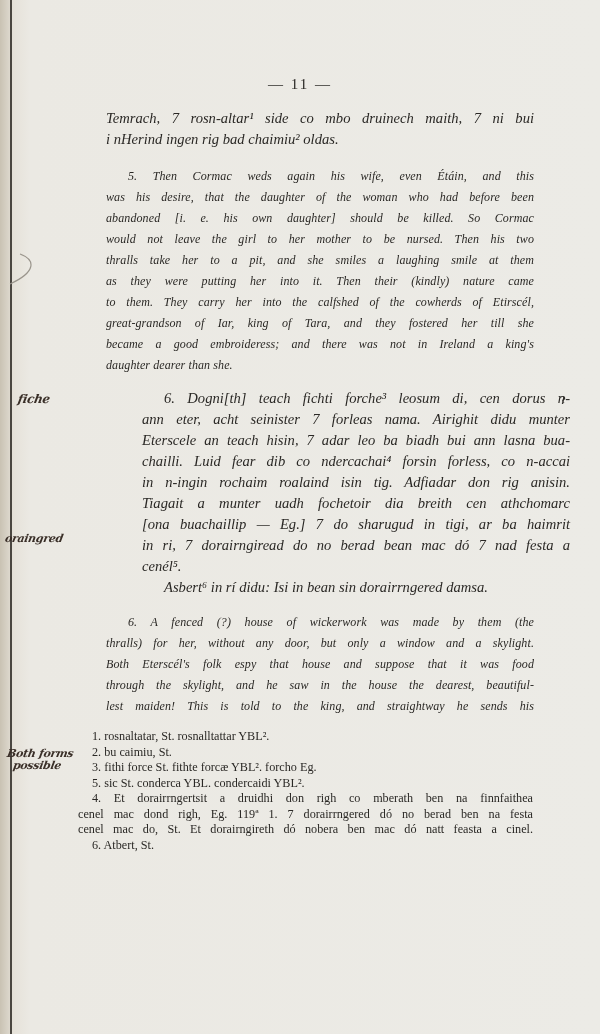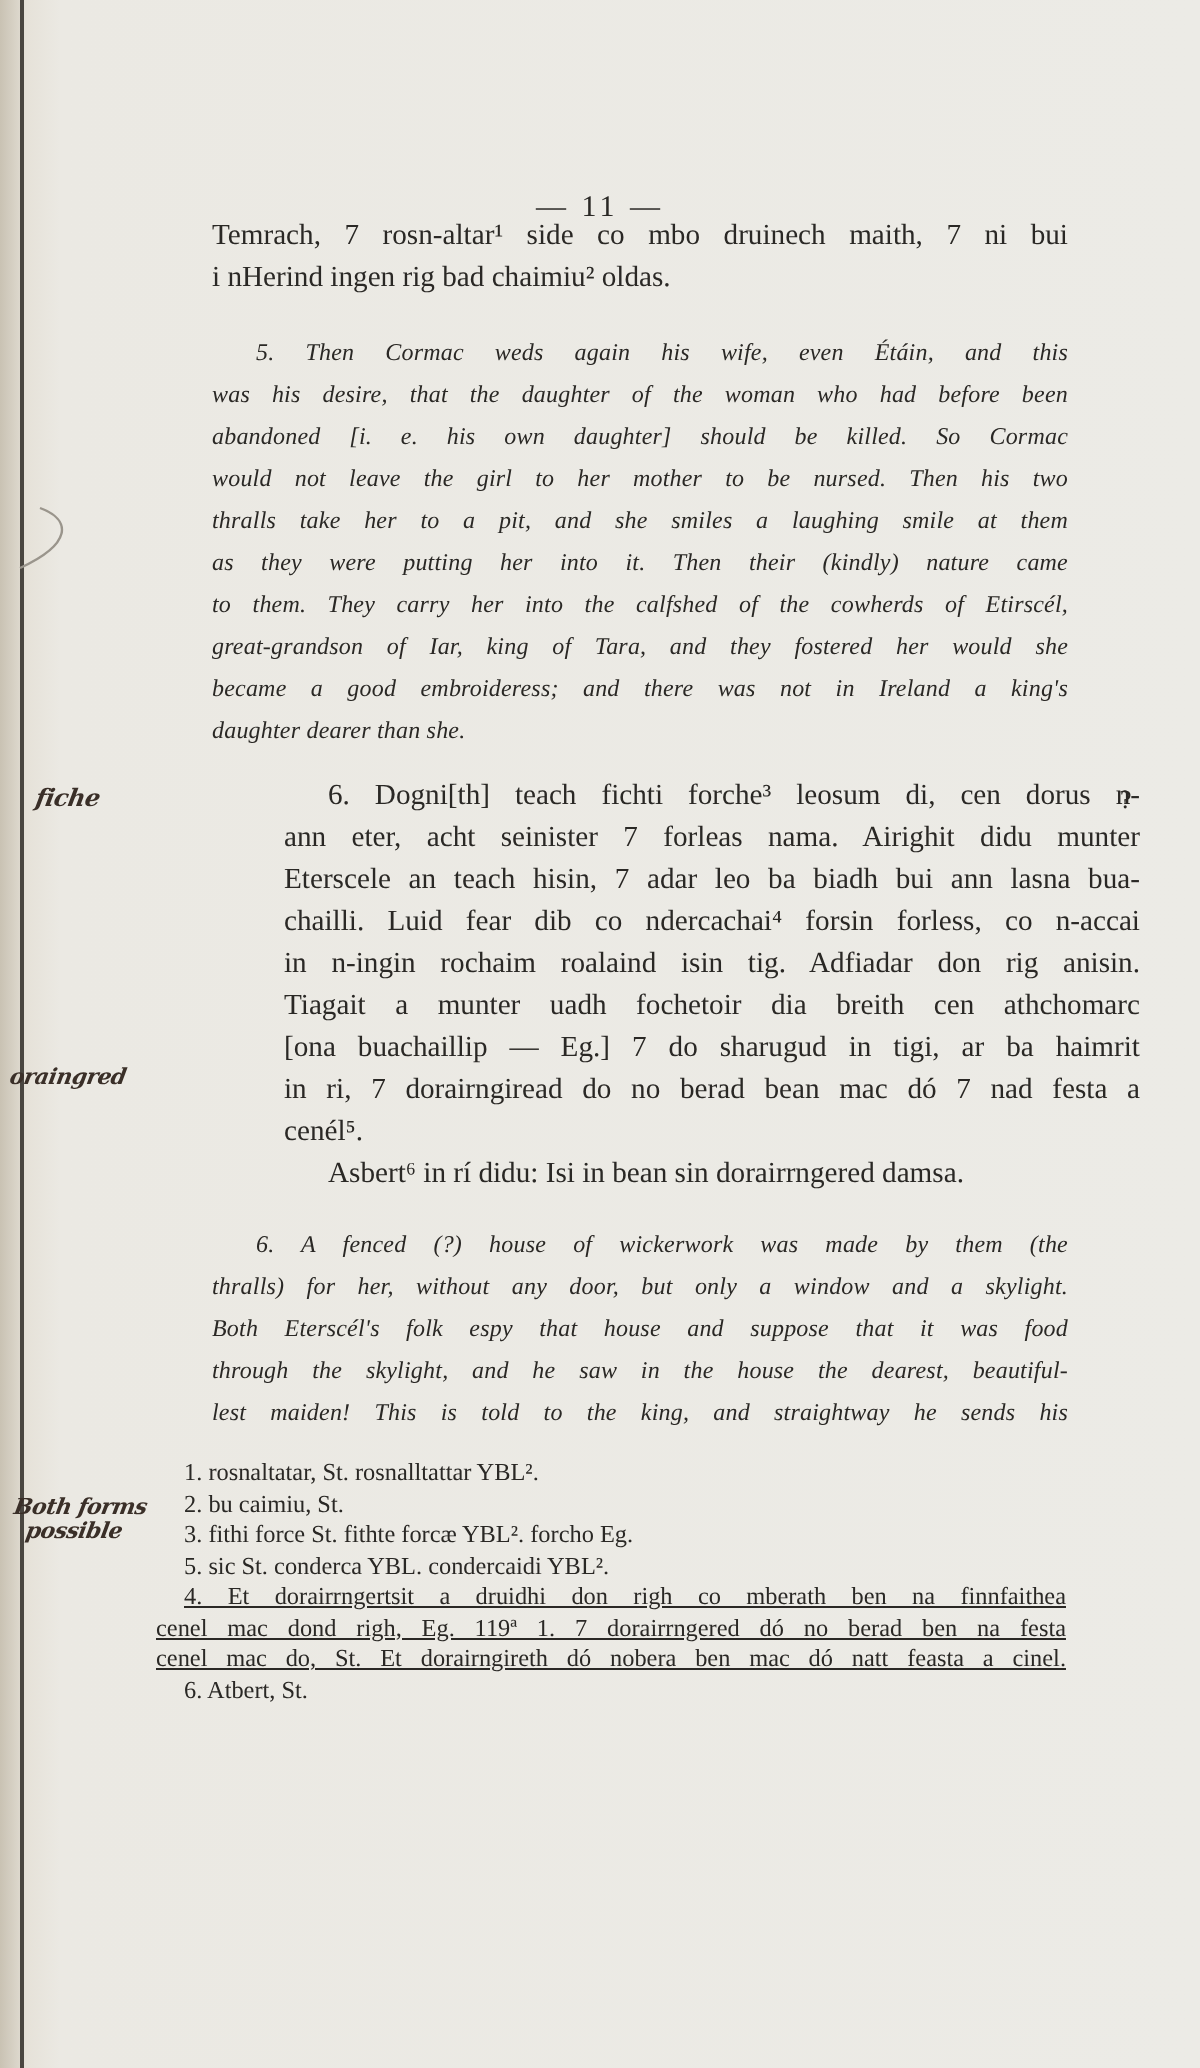--- a/index.html
+++ b/index.html
@@ -17,42 +17,43 @@
   .spine-line {
     position: absolute; left: 10px; top: 0; width: 2px; height: 1034px;
     background: #4a4640;
   }
   .spine-shadow {
     position: absolute; left: 0; top: 0; width: 10px; height: 1034px;
     background: linear-gradient(90deg, #c9c2b3, #ddd8cd);
   }
   .folio {
     position: absolute; top: 76px; left: 0; width: 600px; text-align: center;
-    font-size: 15px; letter-spacing: 2px; margin-top: 20px;
+    font-size: 15px; letter-spacing: 2px;
   }
   .text-block {
     position: absolute; left: 106px; width: 428px;
     font-size: 14.6px; line-height: 21px;
     text-align: justify;
+    font-style: italic;
   }
   .line { display: block; white-space: nowrap; text-align: justify; text-align-last: justify; height: 21px; }
   .line.last { text-align-last: left; }
   .indent { padding-left: 22px; }
   .trans { font-style: italic; font-size: 12px; letter-spacing: 0.1px; }
   .p1 { top: 108px; }
   .p2 { top: 166px; }
   .p3 { top: 388px; margin-left: 36px; }
   .p4 { top: 612px; }
   .notes {
     position: absolute; left: 78px; top: 729px; width: 455px;
     font-size: 12.2px; line-height: 15.5px;
   }
   .note { display: block; white-space: nowrap; }
   .note.i1 { padding-left: 14px; }
-  .note.full { text-align: justify; text-align-last: justify; text-decoration: underline; }
+  .note.full { text-align: justify; text-align-last: justify; }
   .hand {
     position: absolute;
     font-family: "DejaVu Serif", serif;
     font-style: italic; font-weight: bold;
     color: #3a2f28; font-size: 11px; letter-spacing: -0.3px;
     transform: skewX(-10deg);
   }
   .hand-fiche { left: 18px; top: 392px; font-size: 12px; }
   .hand-oraingred { left: 5px; top: 532px; font-size: 11px; }
   .hand-both { left: 6px; top: 748px; font-size: 11px; line-height: 12px; }
@@ -80,21 +81,21 @@
   </div>
 
   <div class="text-block p2 trans">
     <span class="line indent">5. Then Cormac weds again his wife, even Étáin, and this</span>
     <span class="line">was his desire, that the daughter of the woman who had before been</span>
     <span class="line">abandoned [i. e. his own daughter] should be killed. So Cormac</span>
     <span class="line">would not leave the girl to her mother to be nursed. Then his two</span>
     <span class="line">thralls take her to a pit, and she smiles a laughing smile at them</span>
     <span class="line">as they were putting her into it. Then their (kindly) nature came</span>
     <span class="line">to them. They carry her into the calfshed of the cowherds of Etirscél,</span>
-    <span class="line">great-grandson of Iar, king of Tara, and they fostered her would she</span>
+    <span class="line">great-grandson of Iar, king of Tara, and they fostered her till she</span>
     <span class="line">became a good embroideress; and there was not in Ireland a king's</span>
     <span class="line last">daughter dearer than she.</span>
   </div>
 
   <div class="text-block p3">
     <span class="line indent">6. Dogni[th] teach fichti forche³ leosum di, cen dorus n-</span>
     <span class="line">ann eter, acht seinister 7 forleas nama. Airighit didu munter</span>
     <span class="line">Eterscele an teach hisin, 7 adar leo ba biadh bui ann lasna bua-</span>
     <span class="line">chailli. Luid fear dib co ndercachai⁴ forsin forless, co n-accai</span>
     <span class="line">in n-ingin rochaim roalaind isin tig. Adfiadar don rig anisin.</span>

